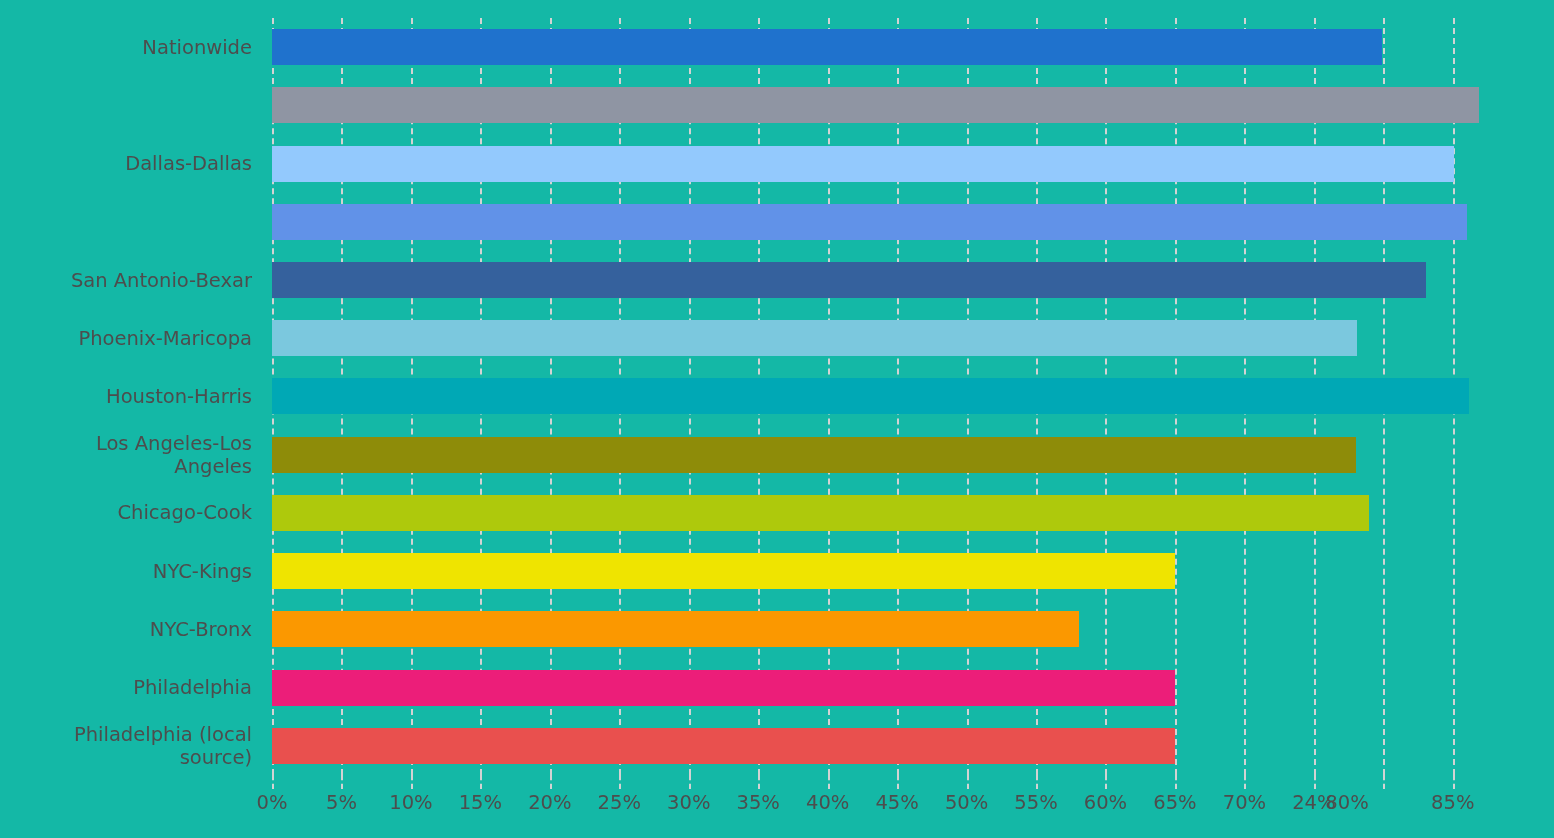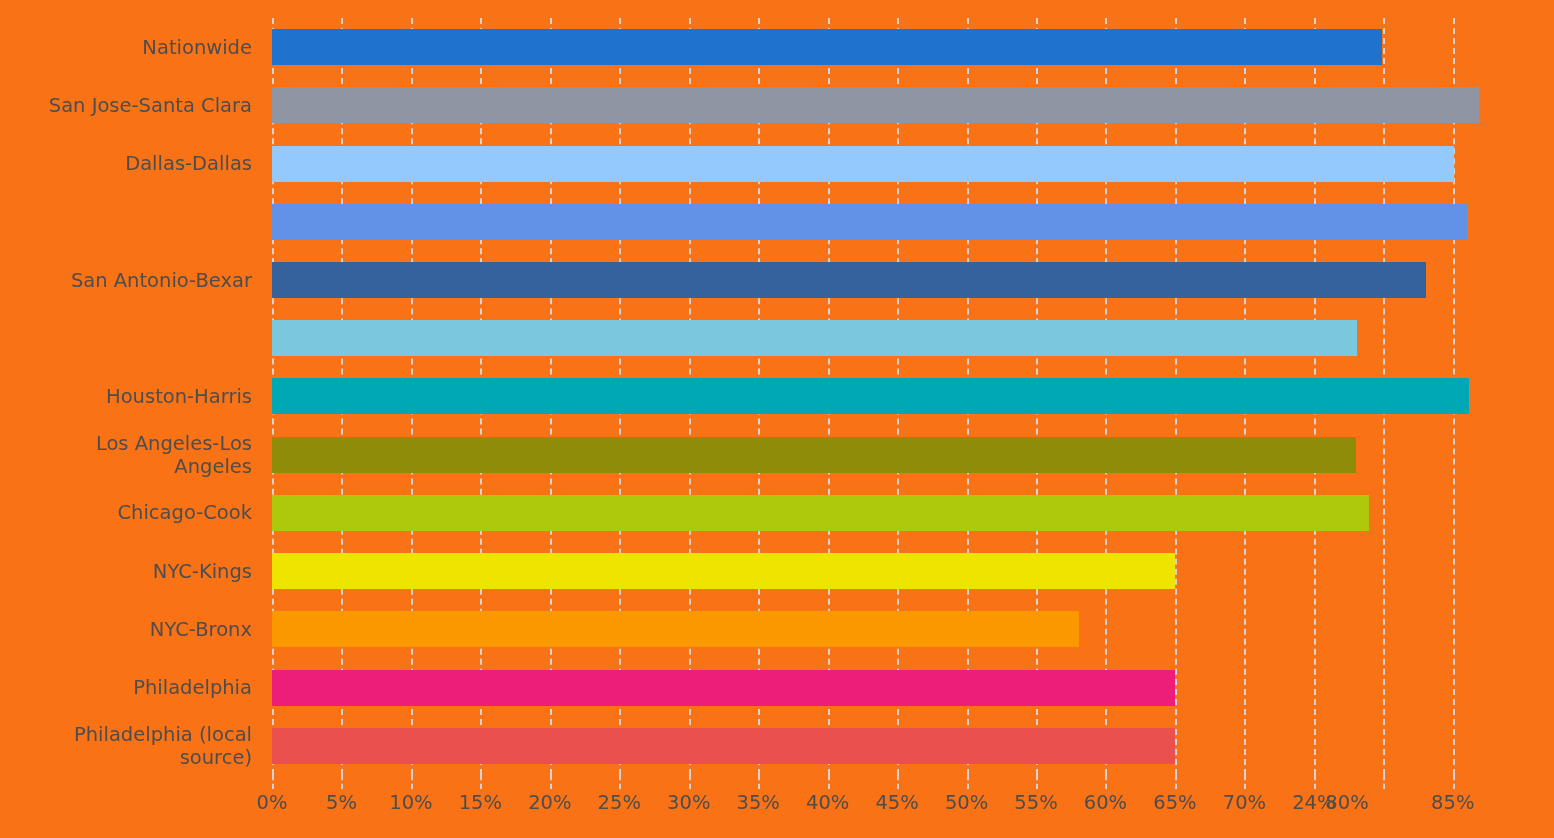--- a/index.html
+++ b/index.html
@@ -11,21 +11,21 @@
     width: 1554px;
     height: 838px;
     font-family: "DejaVu Sans", "Liberation Sans", sans-serif;
     overflow: hidden;
   }
 
   #chart-root {
     position: relative;
     width: 1554px;
     height: 838px;
-    background: #f97316;
+    background: #14b8a6;
   }
 
   
   .plot-area {
     position: absolute;
     left: 272px;
     top: 18px;
     width: 1228px;
     height: 757px;
   }
@@ -102,23 +102,23 @@
     white-space: nowrap;
   }
 </style>
 </head>
 <body>
 
 <div id="chart-root">
 
   <div class="cat-labels">
       <div class="cat-label" style="top: 6.11538px; height: 46px; display: flex; align-items: center; justify-content: flex-end;">Nationwide</div>
-      <div class="cat-label" style="top: 64.3462px; height: 46px; display: flex; align-items: center; justify-content: flex-end;">San Jose-Santa Clara</div>
       <div class="cat-label" style="top: 122.577px; height: 46px; display: flex; align-items: center; justify-content: flex-end; text-align: center;">Dallas-Dallas</div>
       <div class="cat-label" style="top: 239.038px; height: 46px; display: flex; align-items: center; justify-content: flex-end;">San Antonio-Bexar</div>
+      <div class="cat-label" style="top: 297.269px; height: 46px; display: flex; align-items: center; justify-content: flex-end;">Phoenix-Maricopa</div>
       <div class="cat-label" style="top: 355.5px; height: 46px; display: flex; align-items: center; justify-content: flex-end;">Houston-Harris</div>
       <div class="cat-label" style="top: 413.731px; height: 46px; display: flex; align-items: center; justify-content: flex-end;">Los Angeles-Los
 Angeles</div>
       <div class="cat-label" style="top: 471.962px; height: 46px; display: flex; align-items: center; justify-content: flex-end;">Chicago-Cook</div>
       <div class="cat-label" style="top: 530.192px; height: 46px; display: flex; align-items: center; justify-content: flex-end; text-align: right;">NYC-Kings</div>
       <div class="cat-label" style="top: 588.423px; height: 46px; display: flex; align-items: center; justify-content: flex-end;">NYC-Bronx</div>
       <div class="cat-label" style="top: 646.654px; height: 46px; display: flex; align-items: center; justify-content: flex-end;">Philadelphia</div>
       <div class="cat-label" style="top: 704.885px; height: 46px; display: flex; align-items: center; justify-content: flex-end;">Philadelphia (local
 source)</div>
     </div>

